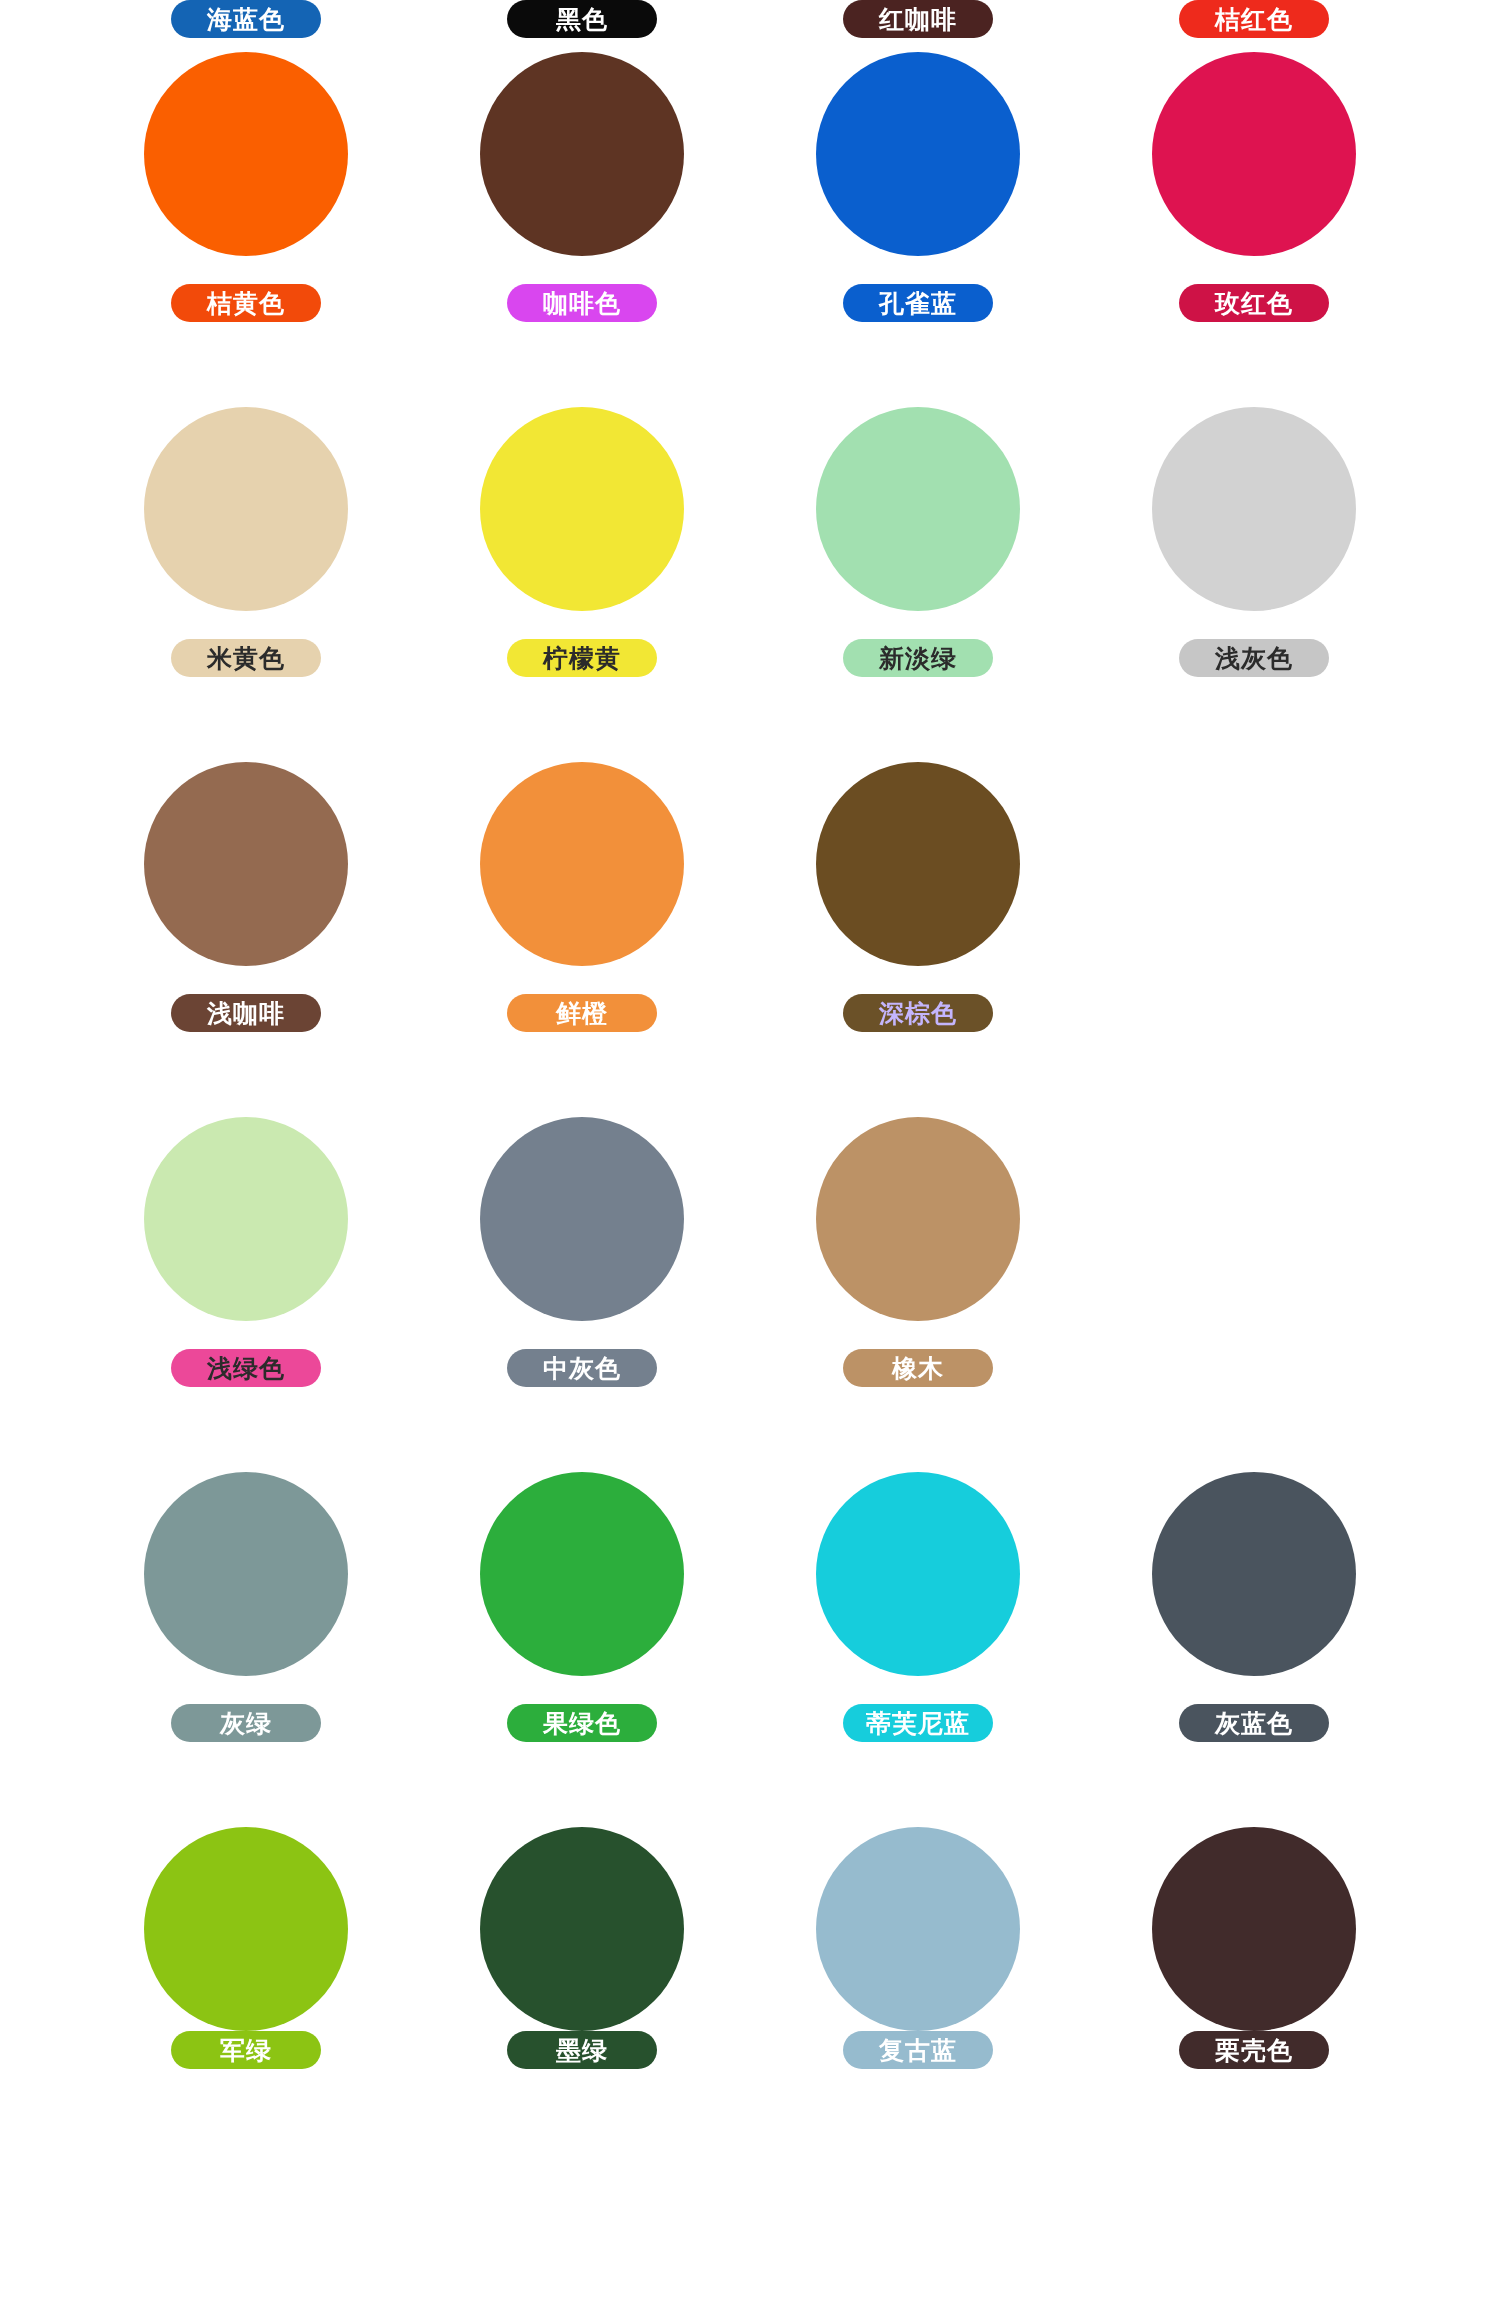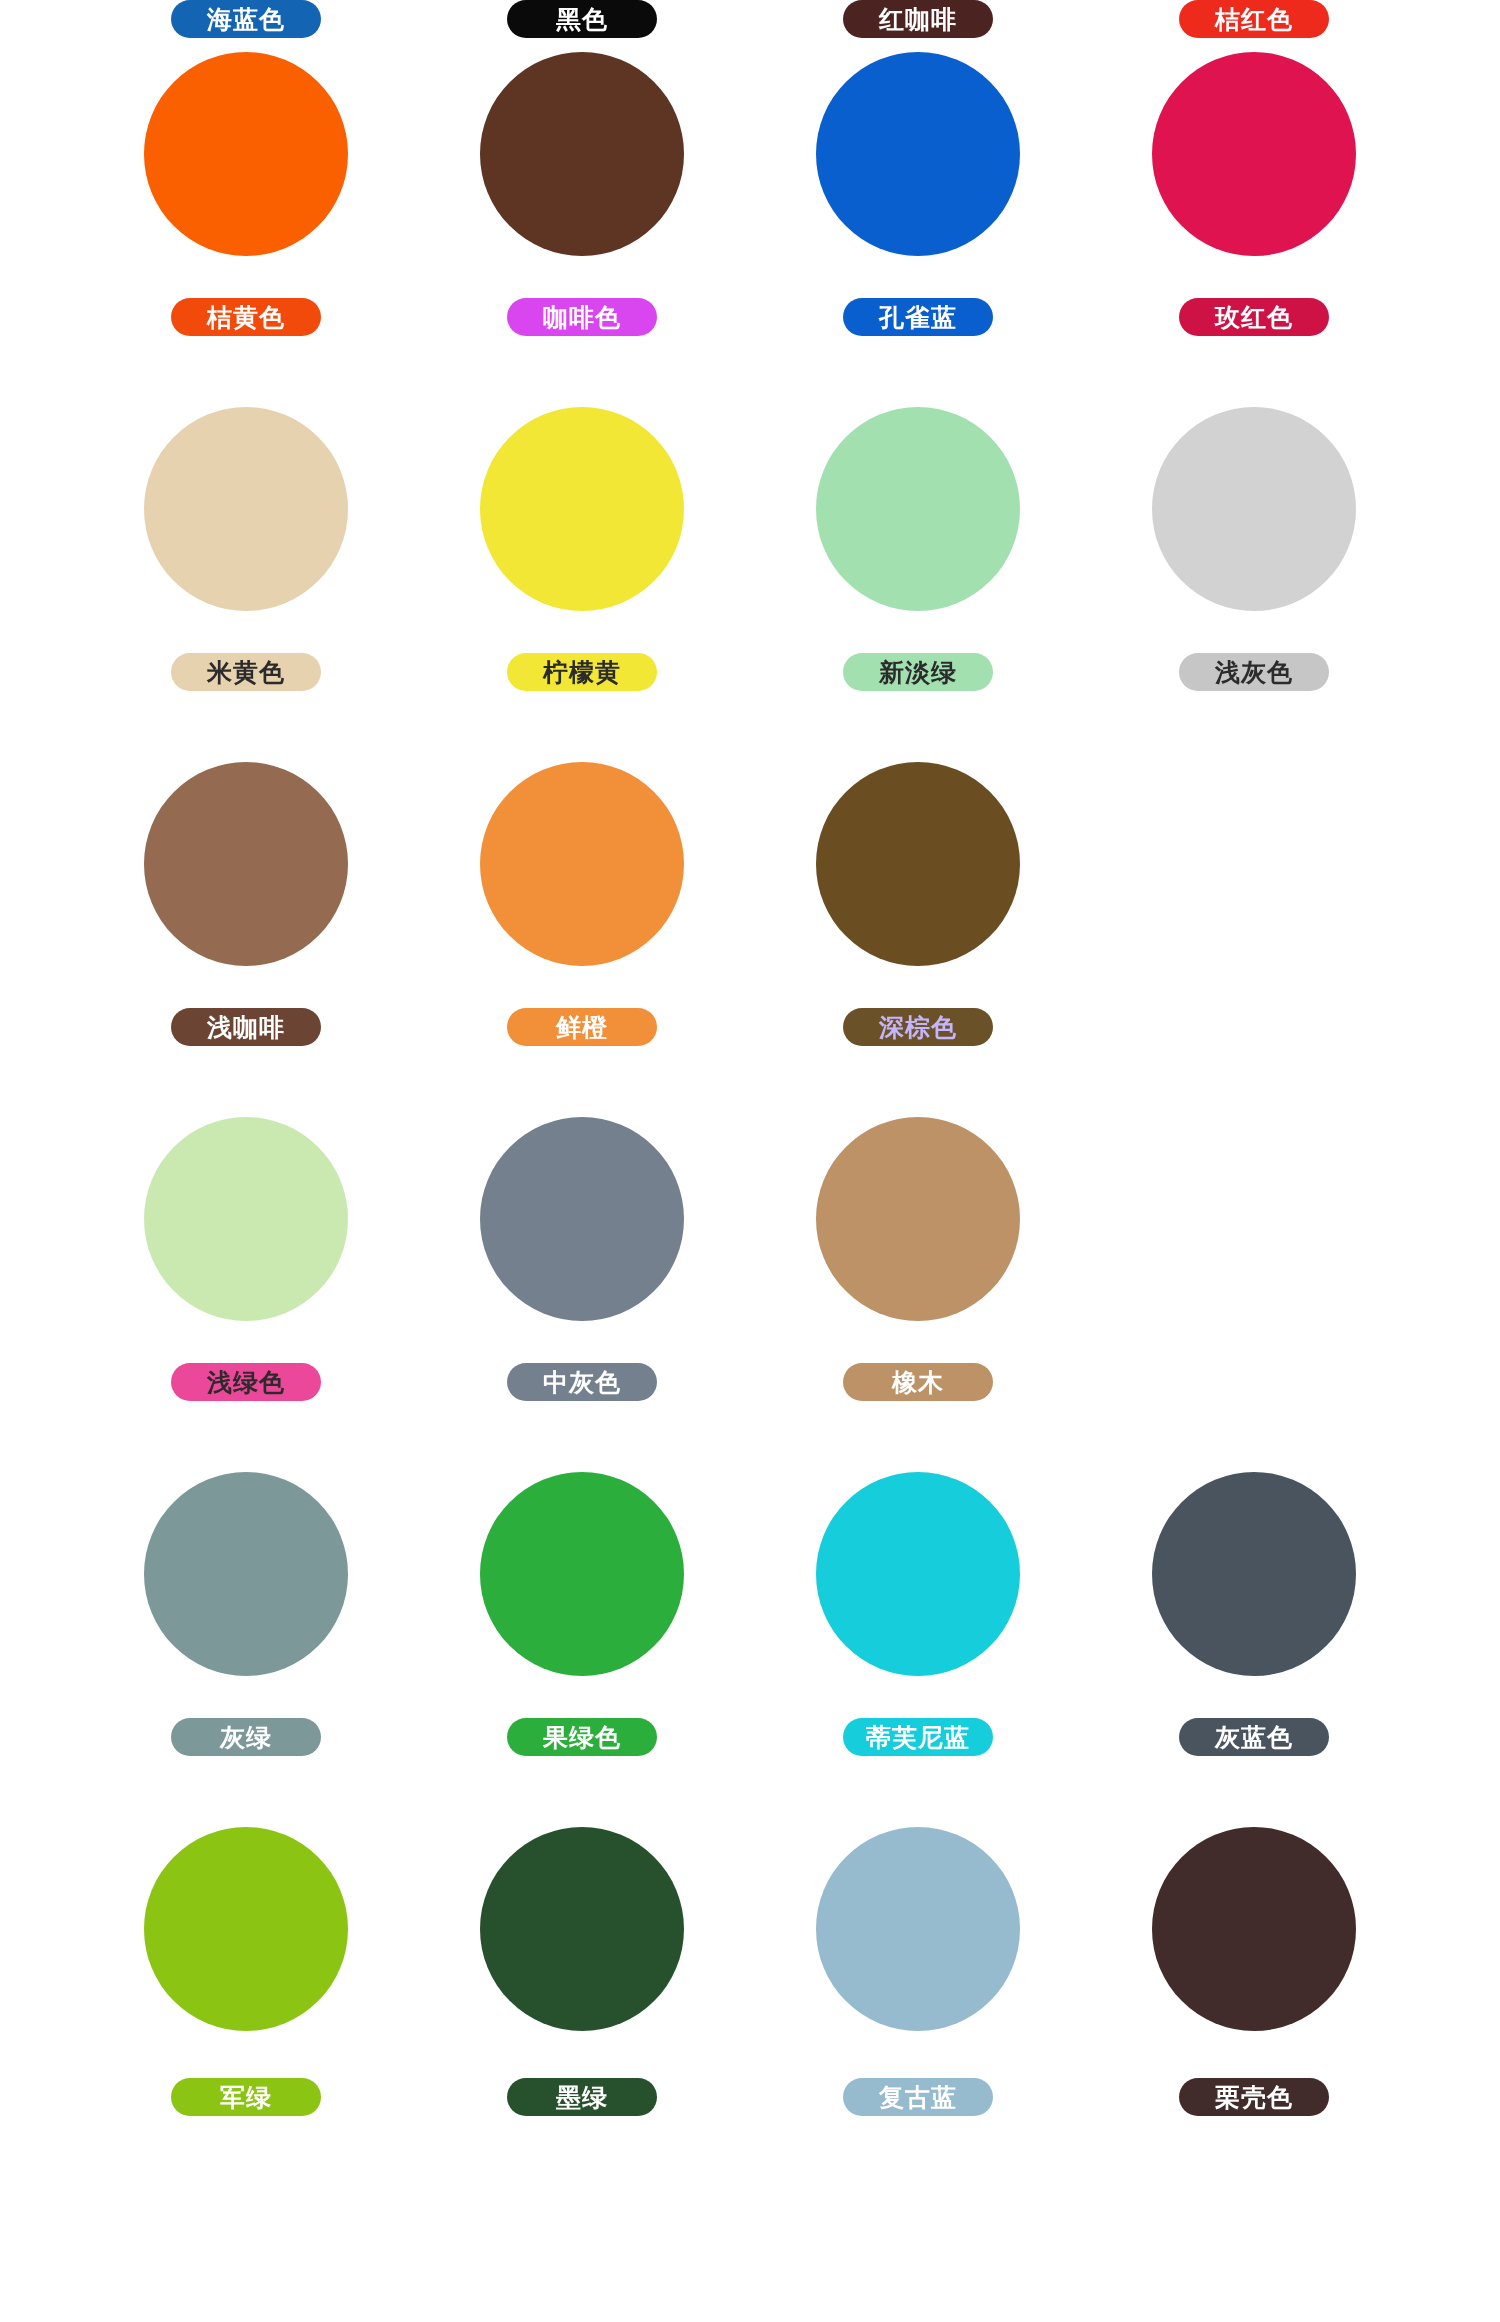--- a/index.html
+++ b/index.html
@@ -74,22 +74,22 @@
     padding: 0 16px;
     border-radius: 19px;
     font-size: 25px;
     line-height: 1;
     letter-spacing: 1px;
     font-weight: 700;
     white-space: nowrap;
     box-sizing: border-box;
   }
 
-  .full-row .swatch-label { margin-top: 42px; }
-  .last-row .swatch-label { margin-top: 47px; }
+  .full-row .swatch-label { margin-top: 28px; }
+  .last-row .swatch-label { }
   .partial-row .swatch-label { margin-top: 0; }
 </style>
 </head>
 <body>
 
 <div id="swatch-sheet">
   <div class="swatch-grid">
       <div class="swatch-row partial-row">
         <div class="swatch-cell">
           <div class="swatch-label" style="background: rgb(20, 100, 180); color: rgb(255, 255, 255);">海蓝色</div>

